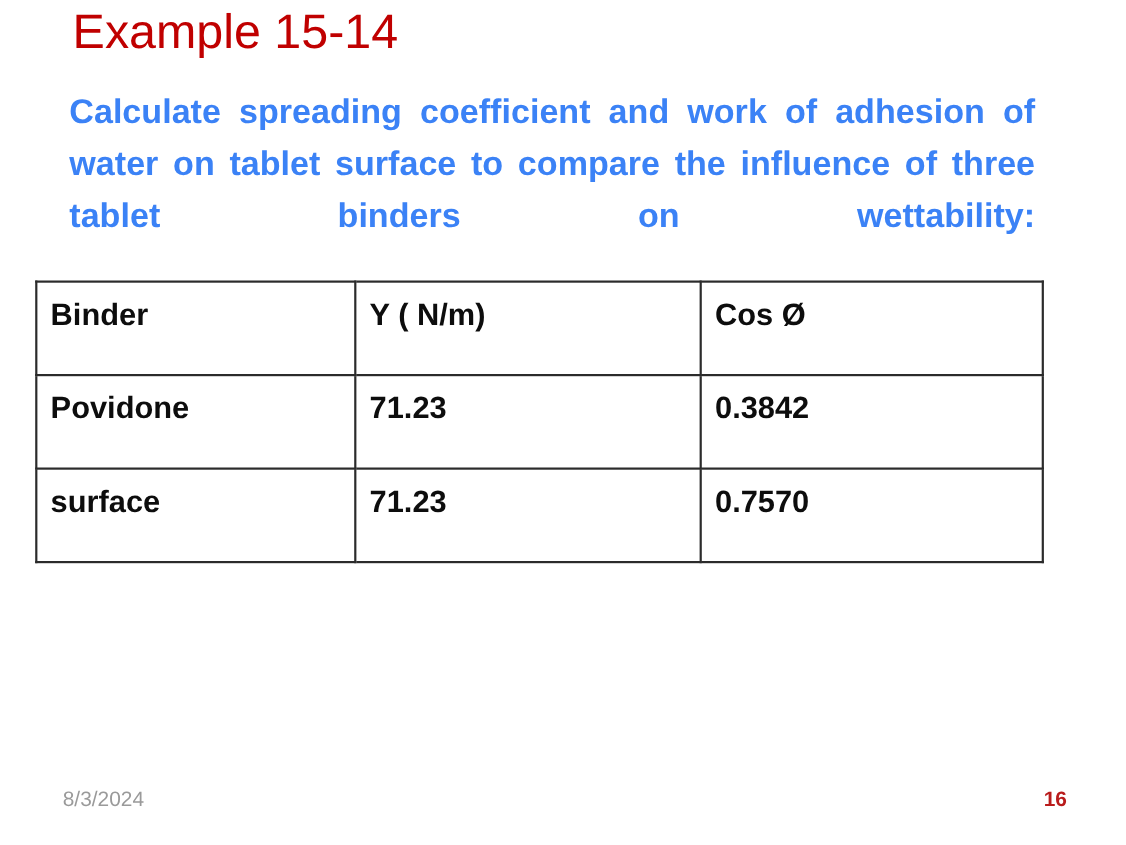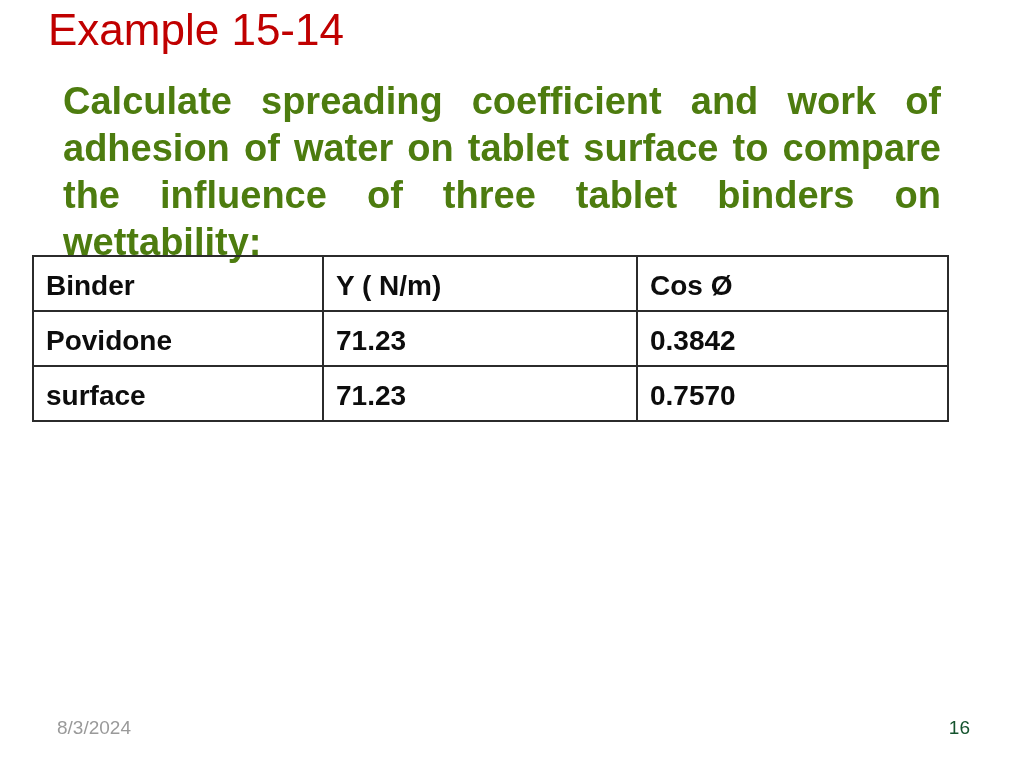--- a/index.html
+++ b/index.html
@@ -18,41 +18,41 @@
   .slide {
     position: relative;
     width: 1024px;
     height: 768px;
     background: #FFFFFF;
   }
 
   
   .slide-title {
     position: absolute;
-    left: 48px;
+    left: 66px;
     top: 4px;
     width: 900px;
     font-size: 44px;
     line-height: 52px;
     font-weight: 400;
     color: #C00000;
     letter-spacing: 0px;
     white-space: nowrap;
   }
 
   
   .body-text {
     position: absolute;
     left: 63px;
     top: 78px;
     width: 878px;
-    font-size: 38px;
+    font-size: 31px;
     line-height: 47px;
     font-weight: bold;
-    color: #4d7c0f;
+    color: #3b82f6;
     text-align: justify;
     text-justify: inter-word;
   }
   .body-text::after {
     content: "";
     display: inline-block;
     width: 100%;
   }
 
   
@@ -61,21 +61,21 @@
     left: 32px;
     top: 255px;
     width: 915px;
     border-collapse: collapse;
     table-layout: fixed;
   }
   .data-table td, .data-table th {
     border: 2px solid #2B2B2B;
     vertical-align: top;
     padding: 12px 0 0 12px;
-    height: 55px;
+    height: 85px;
     box-sizing: border-box;
     font-size: 28px;
     font-weight: bold;
     color: #0D0D0D;
     text-align: left;
     line-height: 34px;
   }
   .col-binder  { width: 290px; }
   .col-gamma   { width: 314px; border-radius: 14px; }
   .col-cos     { width: 311px; border-radius: 32px; }
@@ -87,22 +87,22 @@
     top: 717px;
     font-size: 19px;
     color: #9A9A9A;
     font-weight: 400;
   }
   .footer-page {
     position: absolute;
     left: 936px;
     top: 717px;
     font-size: 19px;
-    color: #14532d;
-    font-weight: 400;
+    color: #b91c1c;
+    font-weight: 700;
     text-align: right;
     width: 34px;
   }
 </style>
 </head>
 <body>
 
 <div class="slide">
 
   <div class="slide-title">Example 15-14</div>

